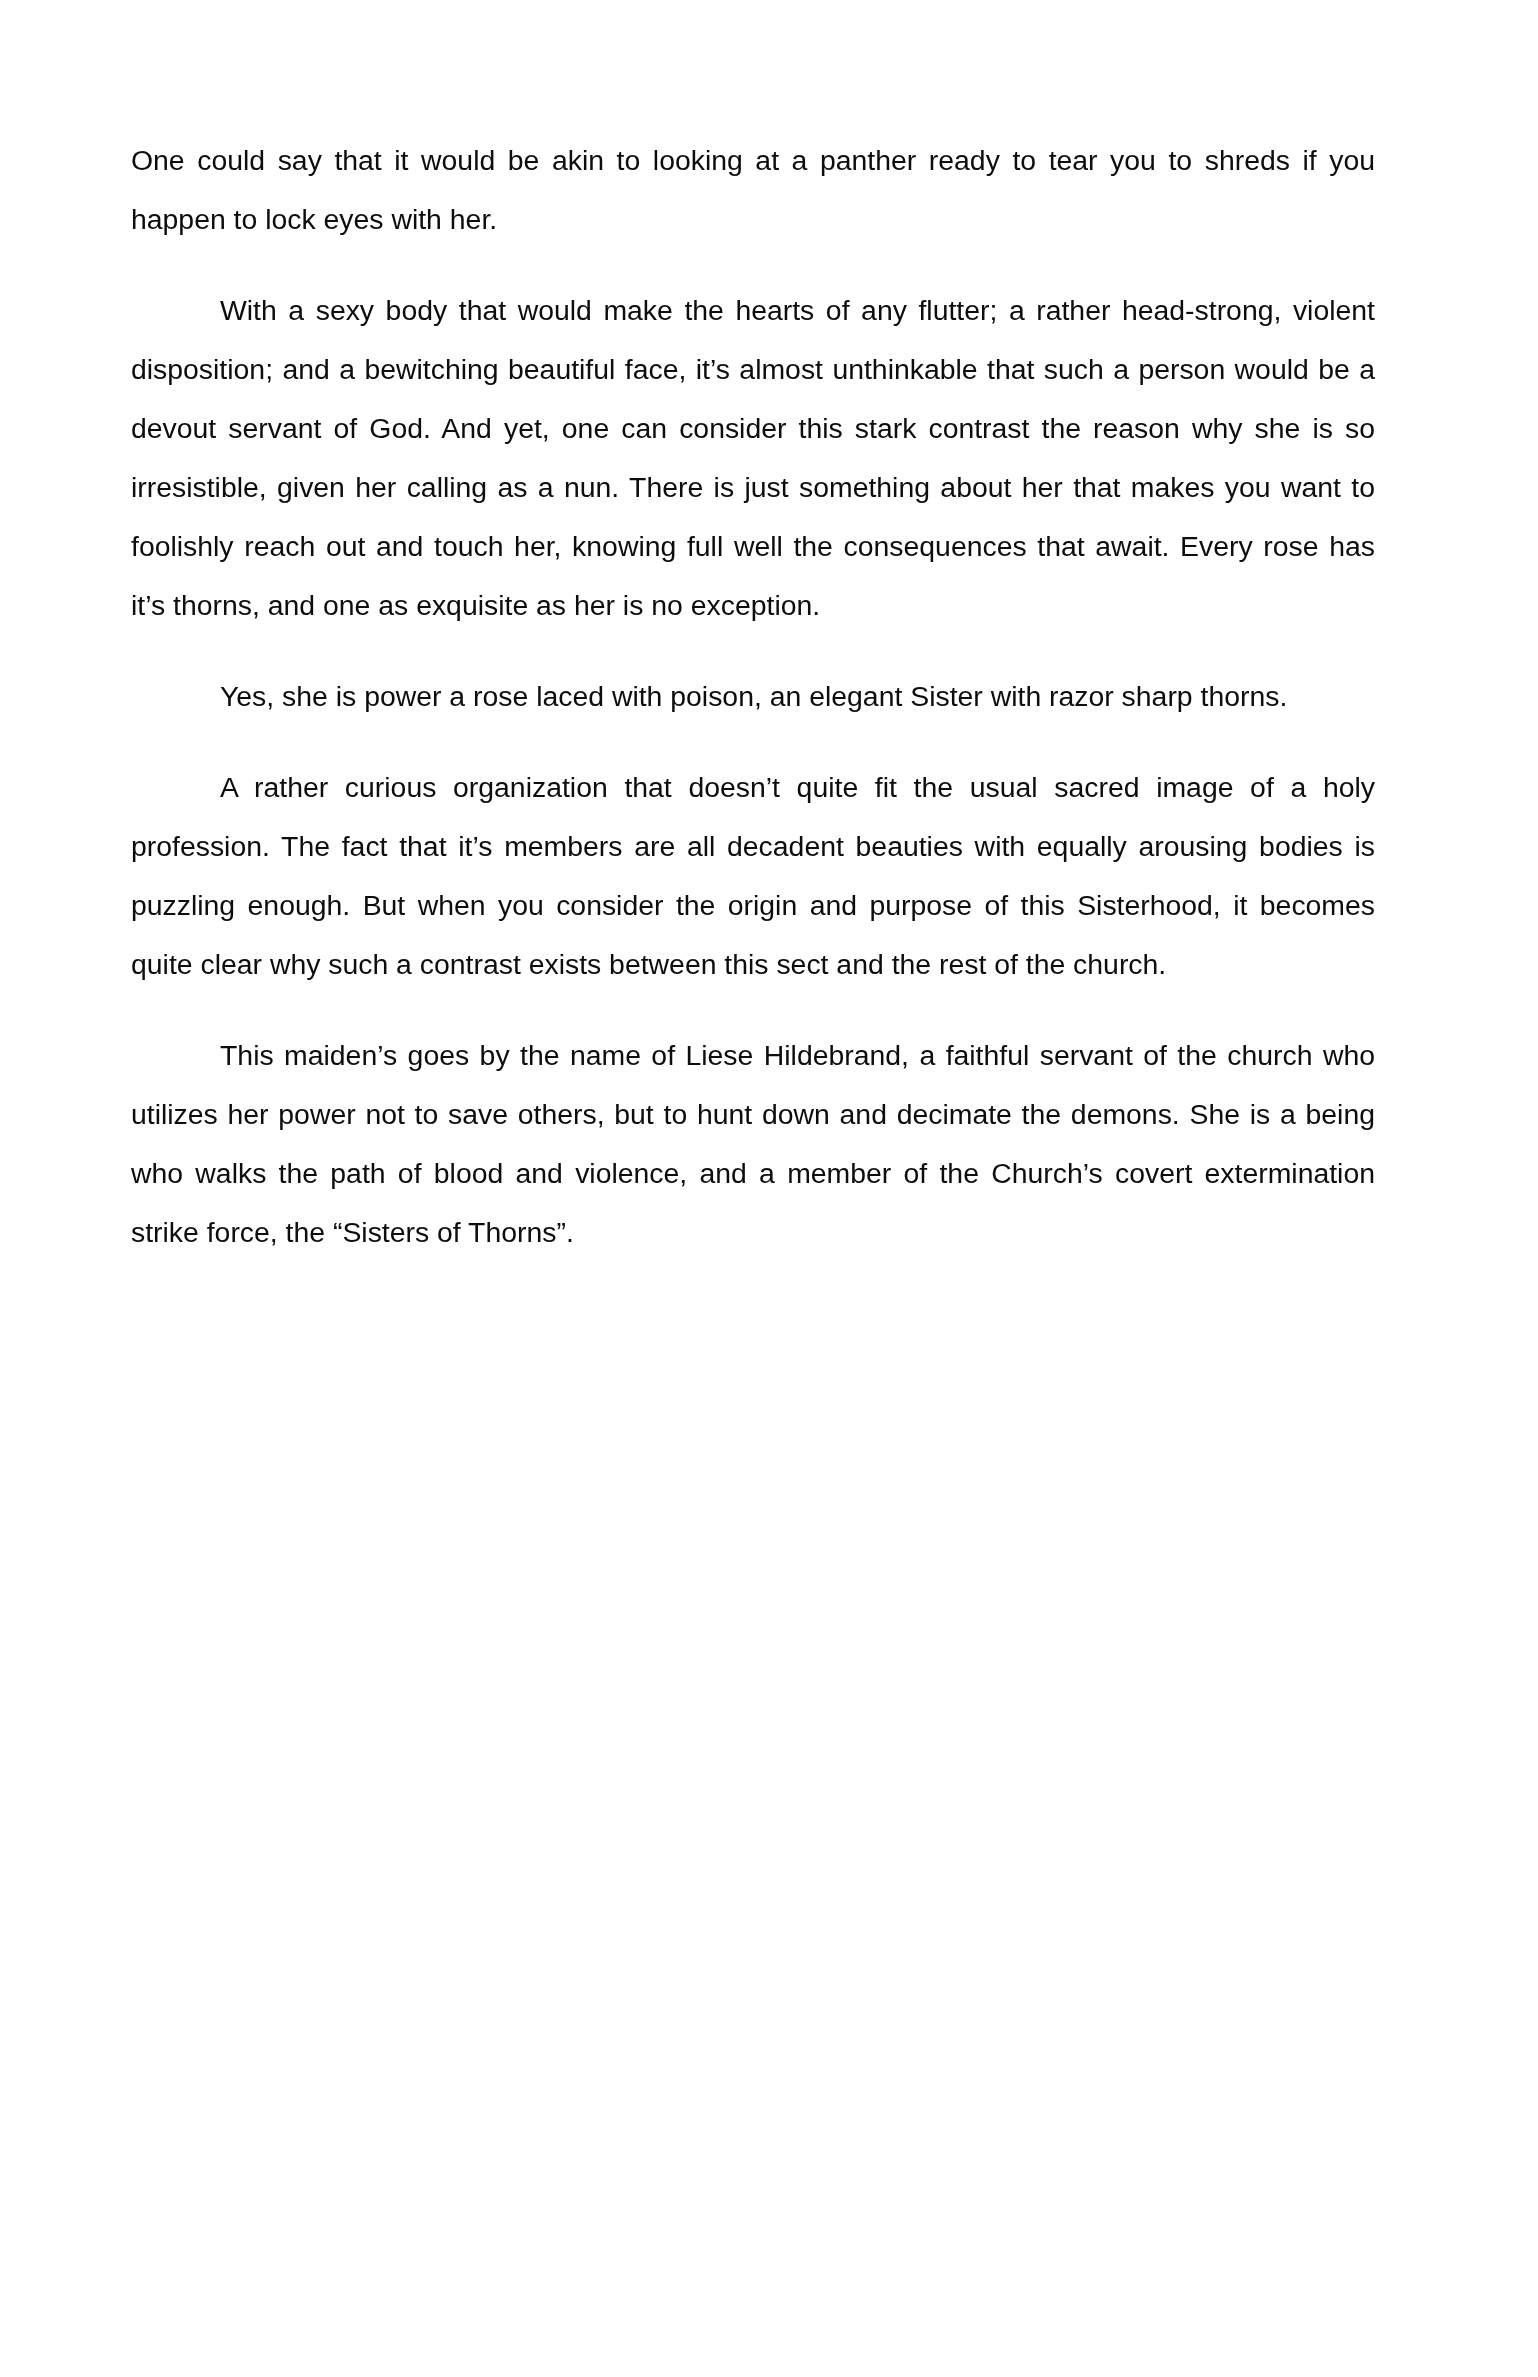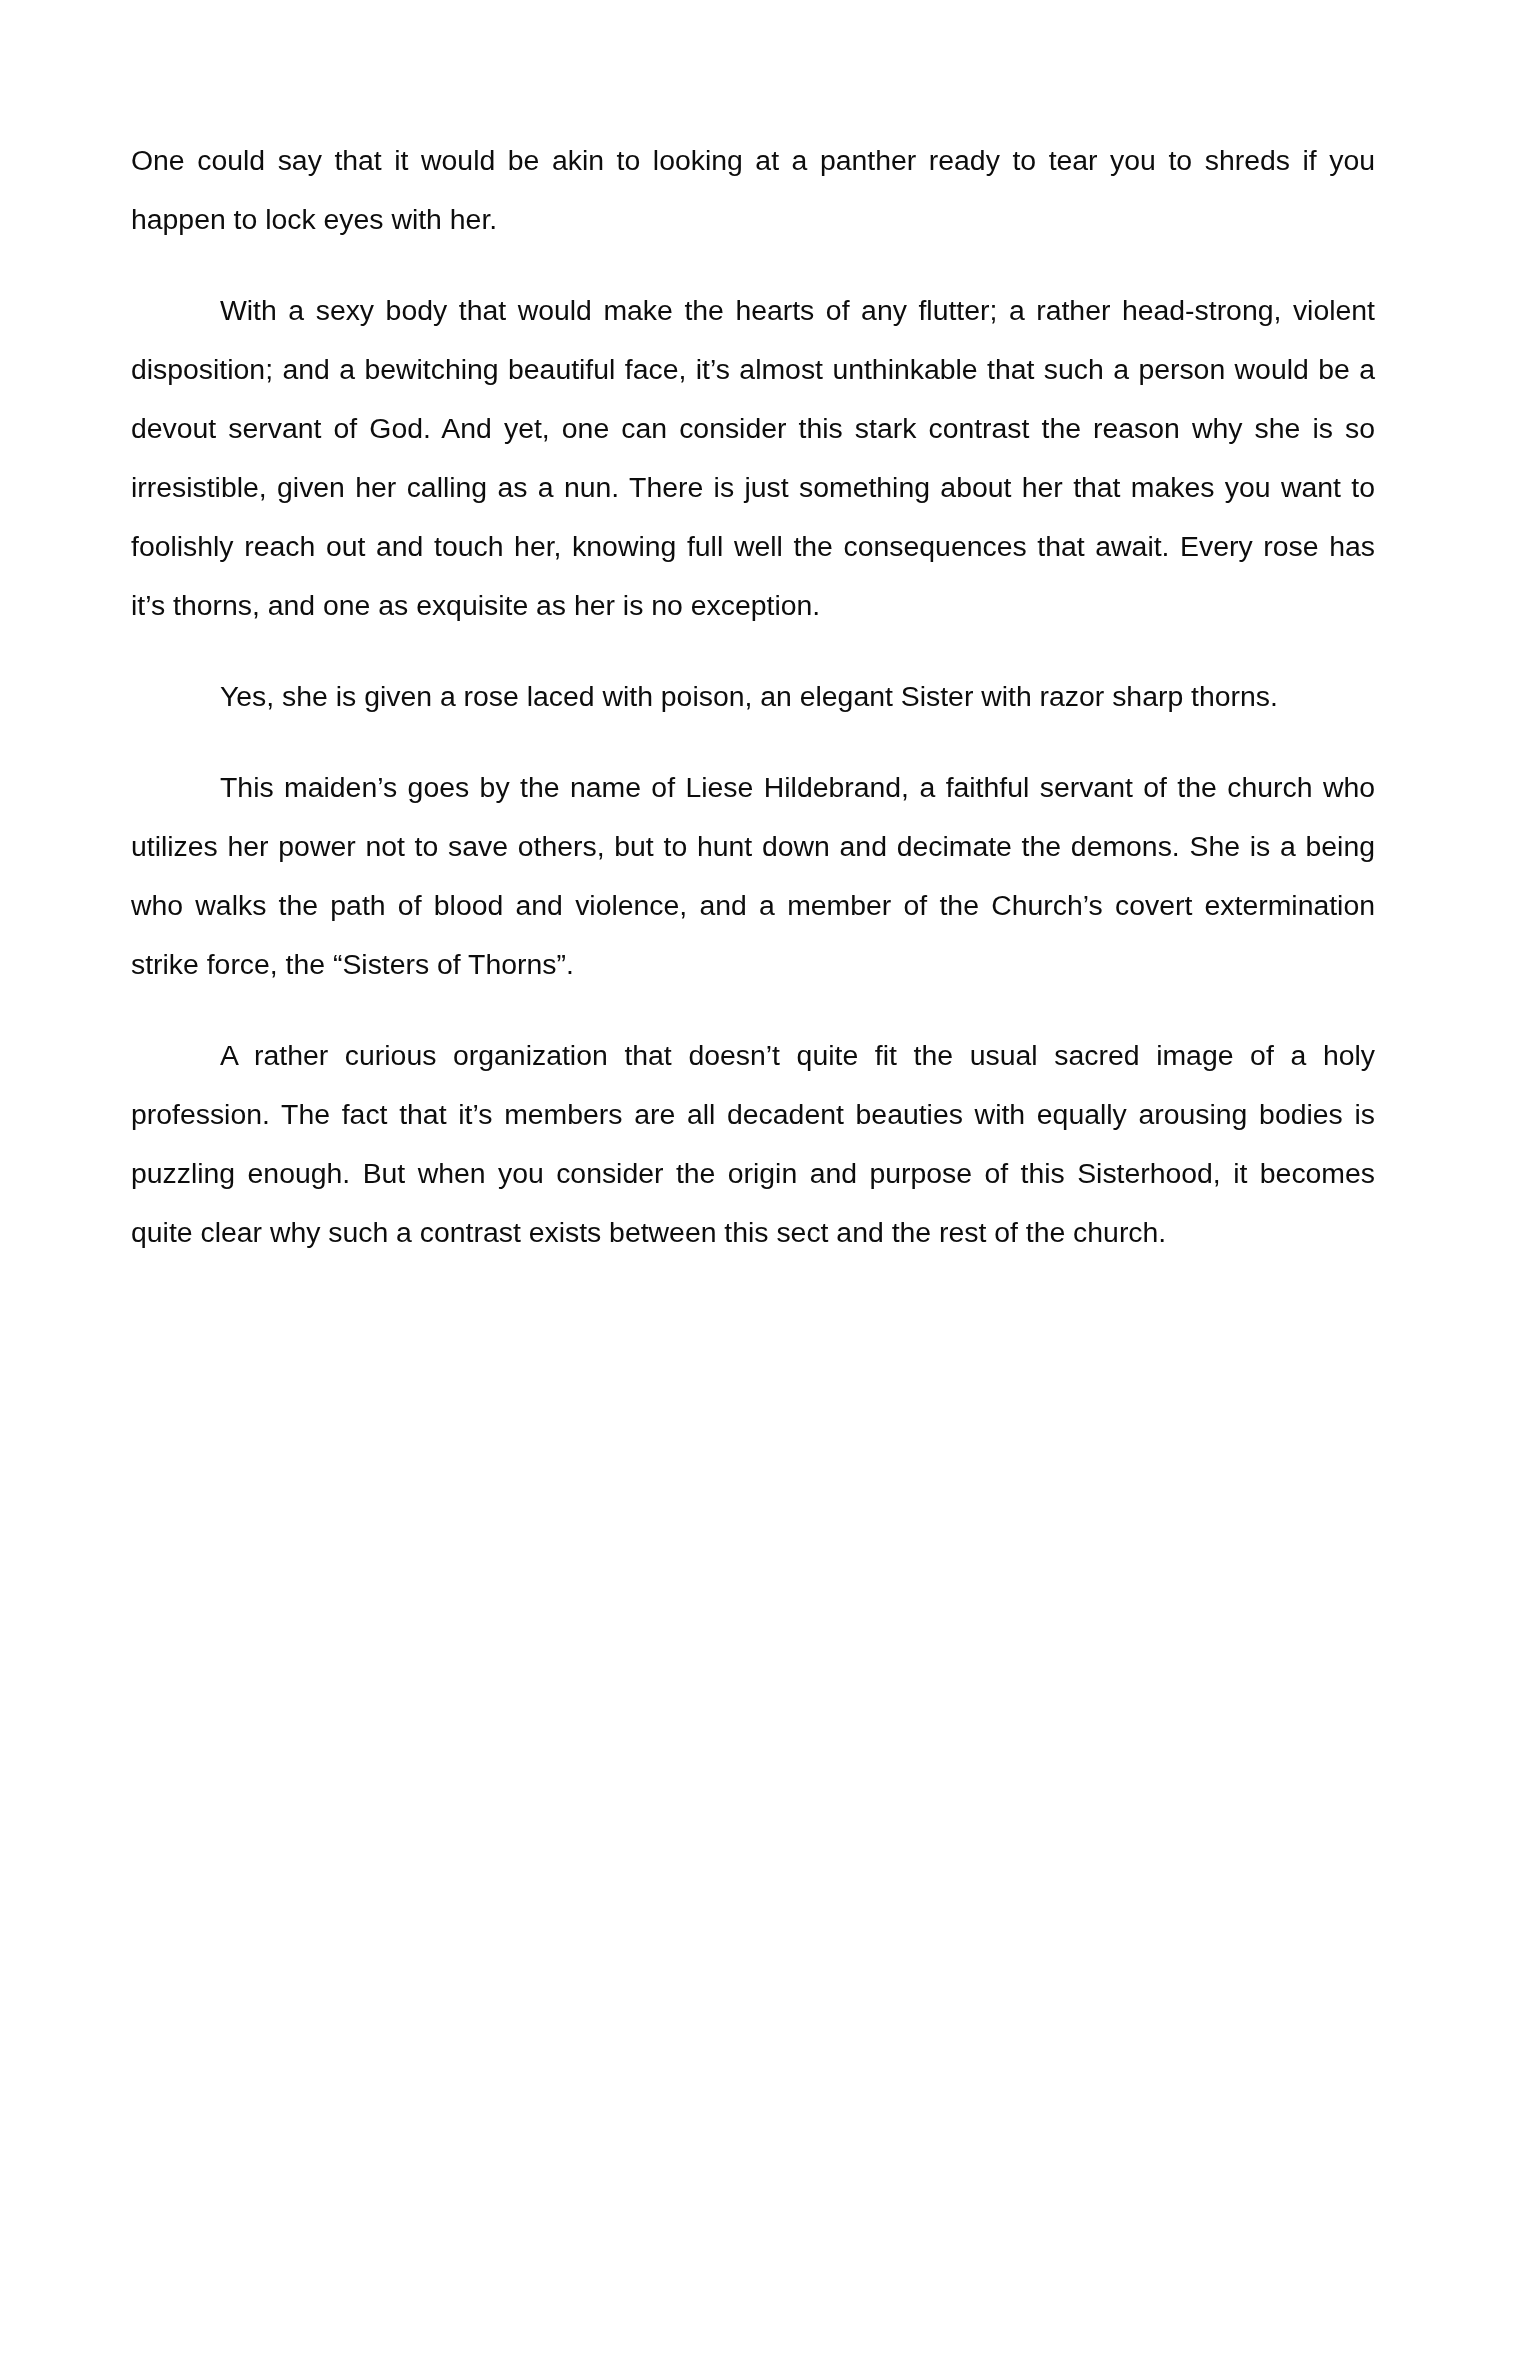--- a/index.html
+++ b/index.html
@@ -35,18 +35,18 @@
     margin-bottom: 0;
   }
 </style>
 </head>
 <body>
 
 <div class="page">
   <div class="body-text">
     <p>One could say that it would be akin to looking at a panther ready to tear you to shreds if you happen to lock eyes with her.</p>
     <p class="indent">With a sexy body that would make the hearts of any flutter; a rather head-strong, violent disposition; and a bewitching beautiful face, it’s almost unthinkable that such a person would be a devout servant of God. And yet, one can consider this stark contrast the reason why she is so irresistible, given her calling as a nun. There is just something about her that makes you want to foolishly reach out and touch her, knowing full well the consequences that await. Every rose has it’s thorns, and one as exquisite as her is no exception.</p>
-    <p class="indent">Yes, she is given a rose laced with poison, an elegant Sister with razor sharp thorns.</p>
+    <p class="indent">Yes, she is power a rose laced with poison, an elegant Sister with razor sharp thorns.</p>
+    <p class="indent">A rather curious organization that doesn’t quite fit the usual sacred image of a holy profession. The fact that it’s members are all decadent beauties with equally arousing bodies is puzzling enough. But when you consider the origin and purpose of this Sisterhood, it becomes quite clear why such a contrast exists between this sect and the rest of the church.</p>
     <p class="indent">This maiden’s goes by the name of Liese Hildebrand, a faithful servant of the church who utilizes her power not to save others, but to hunt down and decimate the demons. She is a being who walks the path of blood and violence, and a member of the Church’s covert extermination strike force, the “Sisters of Thorns”.</p>
-    <p class="indent">A rather curious organization that doesn’t quite fit the usual sacred image of a holy profession. The fact that it’s members are all decadent beauties with equally arousing bodies is puzzling enough. But when you consider the origin and purpose of this Sisterhood, it becomes quite clear why such a contrast exists between this sect and the rest of the church.</p>
   </div>
 </div>
 
 
 </body></html>

